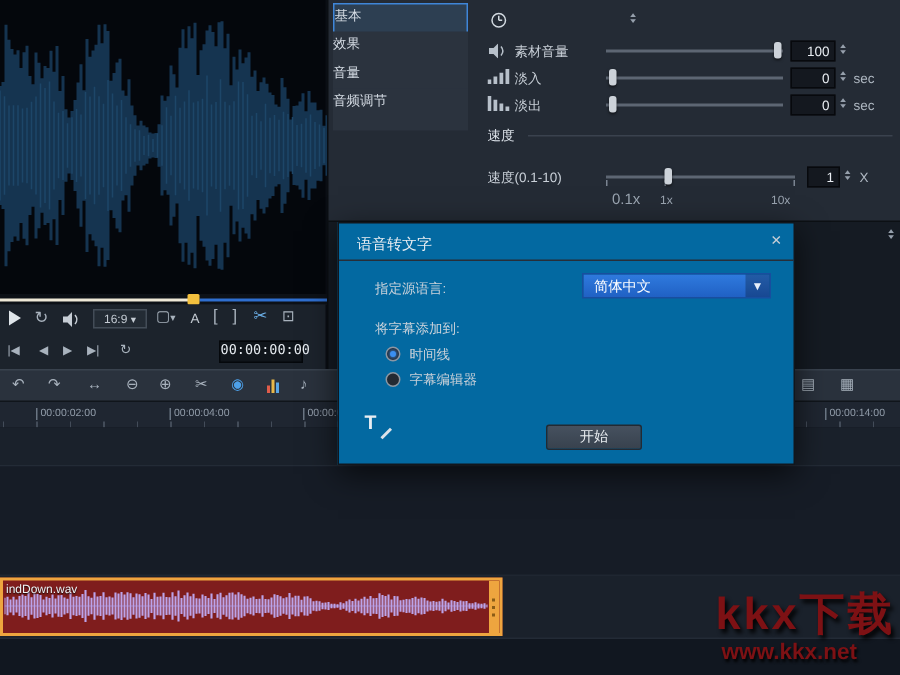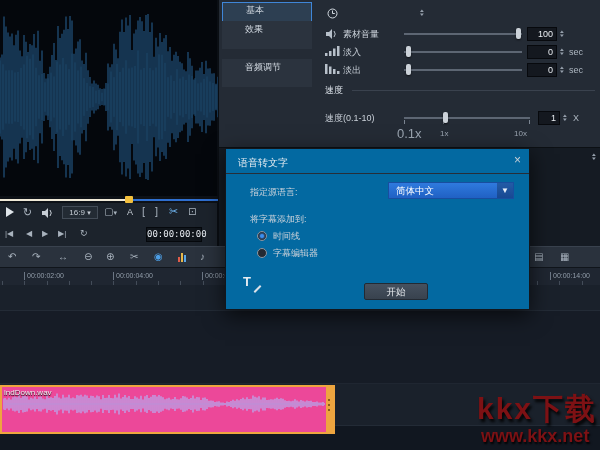--- a/index.html
+++ b/index.html
@@ -12,21 +12,21 @@
 .vbox{position:absolute;height:14px;background:#14181f;border:1px solid #07090d;color:#e9edf2;
  font-size:9px;line-height:12px;text-align:right;padding:0 3px}
 .spin{position:absolute;width:8px;color:#96a0ac;font-size:5px;line-height:4px;text-align:center}
 .spin i{display:block;font-style:normal;transform:scale(1.5,1)}
 .slider{position:absolute;height:13px}
 .slider .track{position:absolute;left:0;right:0;top:6px;height:2px;background:#5d6673}
 .slider .thumb{position:absolute;top:1px;width:5px;height:11px;background:#ccd2d9;border-radius:2px;
  box-shadow:0 1px 2px rgba(0,0,0,.6)}
 .tick{position:absolute;top:9px;width:1px;height:4px;background:#7a8491}
 .tab{position:absolute;left:222px;width:90px;height:28px;background:#2b333e;color:#d4dbe3;
- font-size:9px;line-height:16px;padding-left:23px}
+ font-size:9px;line-height:16px;padding-left:0}
 .tab.sel{background:#2d3f52;border:1px solid #3f86d8;line-height:14px}
 .tc{background:#10151b;border:1px solid #05080c;color:#e6ebf0;
  font-family:"DejaVu Sans Mono","Liberation Mono",monospace;font-size:9px;line-height:13px;
  text-align:center;position:absolute}
 .rlbl{position:absolute;top:4px;font-size:7px;color:#929daa;border-left:1px solid #6b7684;
  padding-left:2px;line-height:8px;white-space:nowrap}
 .dialog{position:absolute;left:225px;top:148px;width:305px;height:162px;background:#0369a1;
  border:1px solid #12161c;box-shadow:0 6px 20px rgba(0,0,0,.65);z-index:40}
 .dlg-btn{position:absolute;width:64px;height:17px;background:linear-gradient(#46515f,#38424e);
  border:1px solid #232a33;border-radius:2px;color:#e9edf1;font-size:9.5px;text-align:center;line-height:15px}
@@ -37,28 +37,28 @@
  background:linear-gradient(#2f7ade,#2061c4);border:1px solid #184e9f;color:#fff}
 .dropdown .dtext{position:absolute;left:7px;top:2px;font-size:9.5px}
 .dropdown .caret{position:absolute;right:0;top:0;width:16px;height:100%;background:rgba(0,0,0,.25);
  text-align:center;line-height:15px;font-size:8px;color:#e8f0fa}
 .capicon{position:absolute;left:17px;top:126px;width:18px;height:16px;color:#e8edf2;
  font-size:13px;font-weight:bold;line-height:14px}
 .capicon::after{content:"";position:absolute;right:-1px;bottom:1px;width:9px;height:2px;
  background:#dbe2e9;transform:rotate(-45deg)}
 .playtri{position:absolute;width:0;height:0;border-left:8px solid #dfe5ea;
  border-top:5px solid transparent;border-bottom:5px solid transparent}
-.clip{position:absolute;left:0;top:385px;width:335px;height:49px;background:#ec4899;
+.clip{position:absolute;left:0;top:385px;width:335px;height:39px;background:#7f1d1d;
  border:2px solid #eea53f;overflow:hidden;z-index:5}
 .clip-handle{position:absolute;right:0;top:0;width:7px;height:100%;background:#eea53f}
 .clip-handle::after{content:"";position:absolute;left:2px;top:12px;width:2px;height:2px;
  background:#8a5c17;box-shadow:0 5px 0 #8a5c17,0 10px 0 #8a5c17}
 .wm1{position:absolute;left:477px;top:389px;font-size:30px;font-weight:bold;color:#7d1114;
  letter-spacing:2px;text-shadow:2px 3px 3px rgba(0,0,0,.9);z-index:6}
-.wm2{position:absolute;left:481px;top:426px;font-size:18px;font-weight:bold;color:#7d1114;
+.wm2{position:absolute;left:481px;top:426px;font-size:15px;font-weight:bold;color:#7d1114;
  text-shadow:1px 2px 2px rgba(0,0,0,.9);z-index:6}
 .mixbar{display:inline-block;width:2px;margin-right:1px;vertical-align:bottom}
 </style>
 </head>
 <body>
 
 <div class="app">
 
   <div class="abs" style="left:0;top:0;width:218px;height:196px;background:#04070c;border-right:1px solid #0a0e14">
     <svg width="218" height="196">
@@ -97,20 +97,21 @@
   <span class="ic" style="left:26px;top:228px;font-size:8px">◀</span>
   <span class="ic" style="left:42px;top:228px;font-size:8px">▶</span>
   <span class="ic" style="left:58px;top:228px;font-size:8px">▶|</span>
   <span class="ic" style="left:80px;top:227px;font-size:9px">↻</span>
   <div class="tc" style="left:146px;top:227px;width:56px;height:15px">00:00:00:00</div>
 
   <div class="abs" style="left:218px;top:0;width:382px;height:148px;background:#242b35;border-left:1px solid #0a0e13;border-bottom:1px solid #0c1014"></div>
 
   <div class="tab sel" style="top:2px"><span>基本</span></div>
   <div class="tab" style="top:21px"><span>效果</span></div>
+  <div class="tab" style="top:40px"><span>音量</span></div>
   <div class="tab" style="top:59px"><span>音频调节</span></div>
 
   <svg class="abs" style="left:327px;top:8px" width="11" height="11">
     <circle cx="5.5" cy="5.5" r="4.5" stroke="#d2d9e0" stroke-width="1" fill="none"></circle>
     <line x1="5.5" y1="5.5" x2="5.5" y2="2.5" stroke="#d2d9e0" stroke-width="1"></line>
     <line x1="5.5" y1="5.5" x2="7.8" y2="5.5" stroke="#d2d9e0" stroke-width="1"></line>
   </svg>
   <span class="spin" style="left:418px;top:8px">
       <i>▴</i>
       <i>▾</i>
@@ -178,21 +179,21 @@
     <div class="tick" style="right:0"></div>
     <div class="thumb" style="left:31%"></div>
   </div>
   <div class="vbox" style="left:538px;top:111px;width:22px">1</div>
   <span class="spin" style="left:561px;top:113px">
       <i>▴</i>
       <i>▾</i>
     </span>
   <span class="lbl" style="left:573px;top:112px;color:#aeb7c1">X</span>
 
-  <span class="lbl" style="left:397px;top:128px;font-size:13px;color:#9aa4b0">0.1x</span>
+  <span class="lbl" style="left:408px;top:128px;font-size:10px;color:#9aa4b0">0.1x</span>
   <span class="lbl" style="left:440px;top:128px;font-size:8px;color:#9aa4b0">1x</span>
   <span class="lbl" style="left:514px;top:128px;font-size:8px;color:#9aa4b0">10x</span>
 
   <div class="abs" style="left:218px;top:148px;width:382px;height:98px;background:#151b23;border-left:1px solid #0a0e13"></div>
   <span class="spin" style="left:590px;top:152px">
       <i>▴</i>
       <i>▾</i>
     </span>
 
   <div class="abs" style="left:0;top:246px;width:600px;height:22px;background:#2a323d;border-top:1px solid #39424e;border-bottom:1px solid #10151b"></div>

